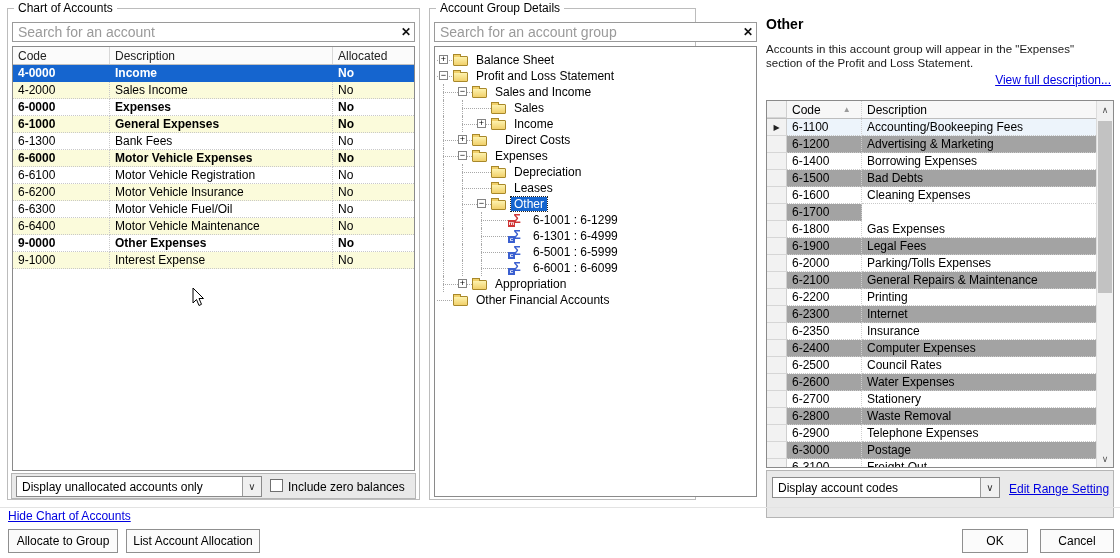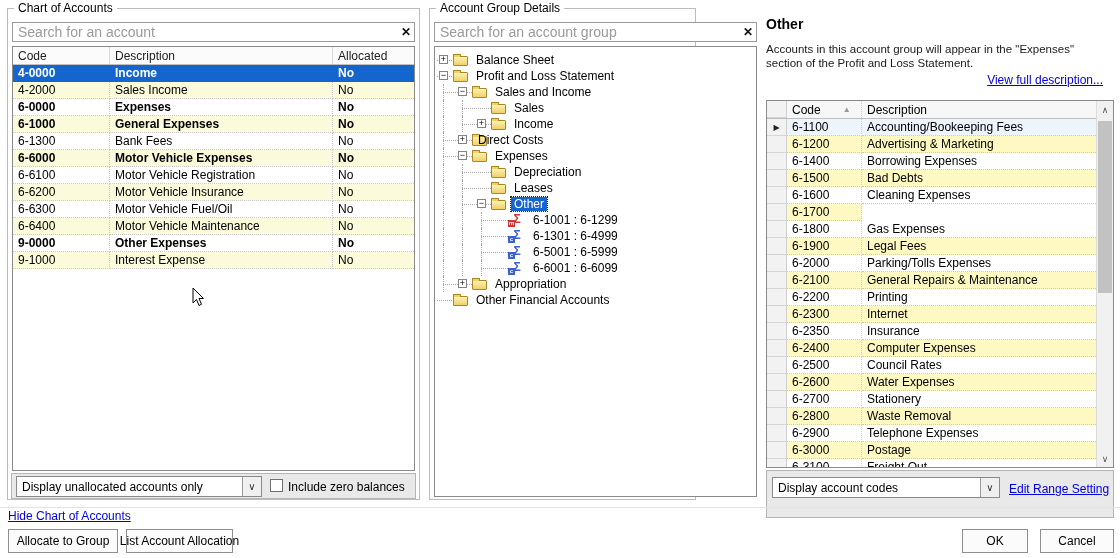--- a/index.html
+++ b/index.html
@@ -76,21 +76,21 @@
   .rdesc-text { position:absolute; font-size:11.5px; line-height:14px; color:#1a1a1a; }
   .rgrid { position:absolute; border:1px solid #8a8a8a; background:#fff; overflow:hidden; }
   .rhead { display:flex; height:18px; width:331px; background:#f7f7f7; border-bottom:1px solid #bdbdbd; }
   .rhdrc { width:20px; background:#f2f2f2; border-right:1px solid #cfcfcf; border-bottom:1px solid #d6d6d6;
     display:flex; align-items:center; justify-content:center; font-size:8px; color:#222; }
   .rcode { width:75px; display:flex; align-items:center; padding:0 5px; border-right:1px dotted #cfcfcf; }
   .rdesc { flex:1; display:flex; align-items:center; padding:0 5px; }
   .sorticon { margin-left:22px; font-size:8px; color:#9a9a9a; }
   .rrow { display:flex; height:17px; width:331px; }
   .rrow .rcode, .rrow .rdesc { border-bottom:1px dotted #c9c9c9; white-space:nowrap; overflow:hidden; }
-  .rrow.alt .rcode, .rrow.alt .rdesc { background:#fef9c3; }
+  .rrow.alt .rcode, .rrow.alt .rdesc { background:#a3a3a3; }
   .rrow.cur .rcode, .rrow.cur .rdesc { background:#edf4fb; }
 
   
   .vsb { position:absolute; top:0; right:0; bottom:0; width:17px; background:#f1f1f1; border-left:1px solid #dcdcdc; }
   .vsb .sbtn { position:absolute; left:0; width:16px; height:17px; color:#555; font-size:9px;
     display:flex; align-items:center; justify-content:center; cursor:pointer; }
   .vsb .up { top:0; } .vsb .dn { bottom:0; }
   .vsb .thumb { position:absolute; left:1px; width:14px; top:20px; height:172px; background:#c2c2c2; cursor:pointer; }
 
   .hr { position:absolute; left:0; top:507px; width:1120px; height:1px; background:#e3e3e3; }
@@ -229,21 +229,21 @@
           <div class="stub" style="left: 27px; width: 29px;"></div>
           <div class="expander" style="left: 42px;">+</div>
           <div class="folder" style="left: 56px;"></div>
           <span class="tlabel" style="left: 76px;">Income</span>
         </div>
         <div class="trow">
           <div class="guide" style="left: 8px;"></div>
           <div class="stub" style="left: 8px; width: 29px;"></div>
           <div class="expander" style="left: 23px;">+</div>
           <div class="folder" style="left: 37px;"></div>
-          <span class="tlabel" style="left: 40px;">Direct Costs</span>
+          <span class="tlabel" style="left: 67px;">Direct Costs</span>
         </div>
         <div class="trow">
           <div class="guide" style="left: 8px;"></div>
           <div class="stub" style="left: 8px; width: 29px;"></div>
           <div class="expander" style="left: 23px;">−</div>
           <div class="folder" style="left: 37px;"></div>
           <span class="tlabel" style="left: 57px;">Expenses</span>
         </div>
         <div class="trow">
           <div class="guide" style="left: 8px;"></div>
@@ -311,21 +311,21 @@
           <div class="folder" style="left: 18px;"></div>
           <span class="tlabel" style="left: 38px;">Other Financial Accounts</span>
         </div>
       </div>
   </div>
 </div>
 
 <div class="abs" style="left:766px; top:16px; width:349px; height:490px;">
   <div class="rtitle" style="left:0; top:0;">Other</div>
   <div class="rdesc-text" style="left:0; top:26px; width:345px;">Accounts in this account group will appear in the "Expenses" section of the Profit and Loss Statement.</div>
-  <a class="link" style="top:57px; right:12px;text-align:right;">View full description...</a>
+  <a class="link" style="top:57px; right:4px;text-align:right;">View full description...</a>
 
   <div class="rgrid" style="left:0; top:84px; width:348px; height:368px;">
     <div class="rhead">
       <div class="rhdrc"></div>
       <div class="rcode">
         <span>Code</span>
         <span class="sorticon">▲</span>
       </div>
       <div class="rdesc">Description</div>
     </div>
@@ -447,19 +447,19 @@
       <div class="val">Display account codes</div>
       <div class="cbtn">∨</div>
     </div>
     <a class="link" style="left:242px; top:11px;">Edit Range Setting</a>
   </div>
 </div>
 
 <div class="hr"></div>
 <a class="link" style="left:8px; top:509px;">Hide Chart of Accounts</a>
 <div class="wbtn" style="left:8px; top:529px; width:110px; height:24px;">Allocate to Group</div>
-<div class="wbtn" style="left:126px; top:529px; width:107px; height:24px;">List Account Allocation</div>
+<div class="wbtn" style="left:126px; top:529px; width:134px; height:24px;">List Account Allocation</div>
 <div class="wbtn" style="left:962px; top:529px; width:66px; height:24px;">OK</div>
 <div class="wbtn" style="left:1040px; top:529px; width:74px; height:24px;">Cancel</div>
 
 <svg class="cursor" width="13" height="20" viewBox="0 0 13 20">
   <path d="M1 1 L1 16 L4.5 12.5 L7 18.5 L9.5 17.3 L7 11.5 L11.5 11.5 Z" fill="#ffffff" stroke="#000000" stroke-width="1"></path>
 </svg>
 
 </body></html>

